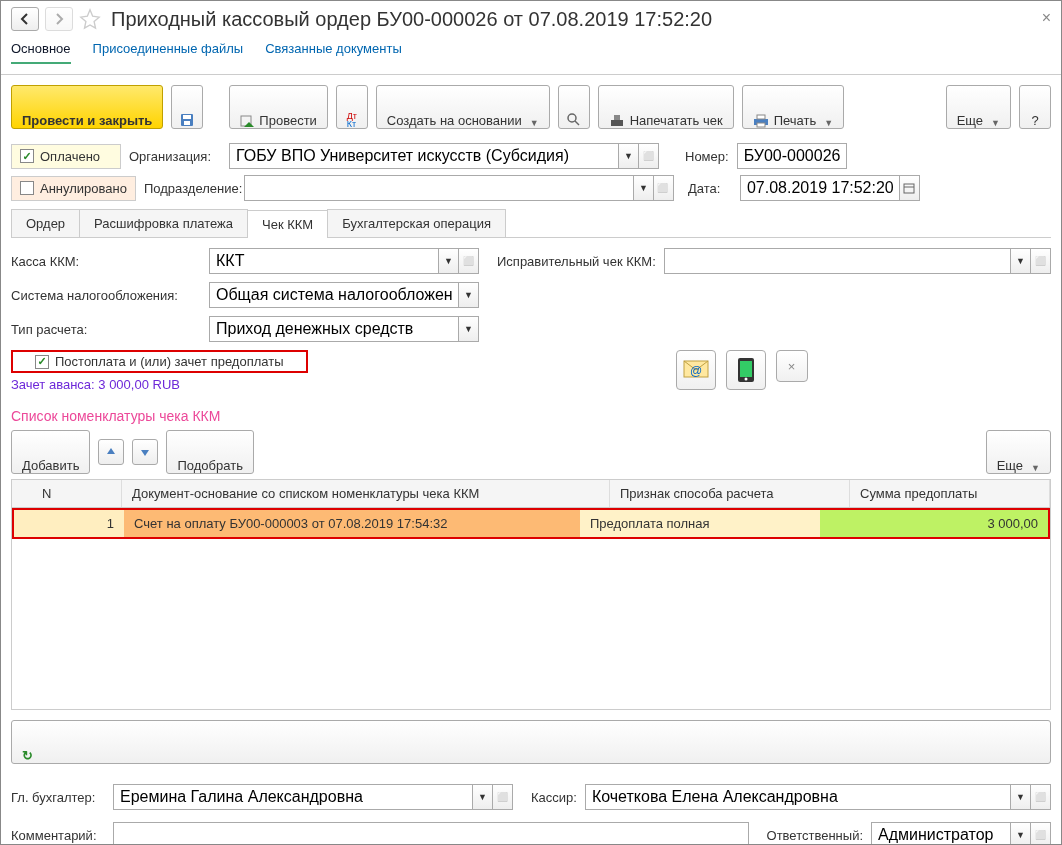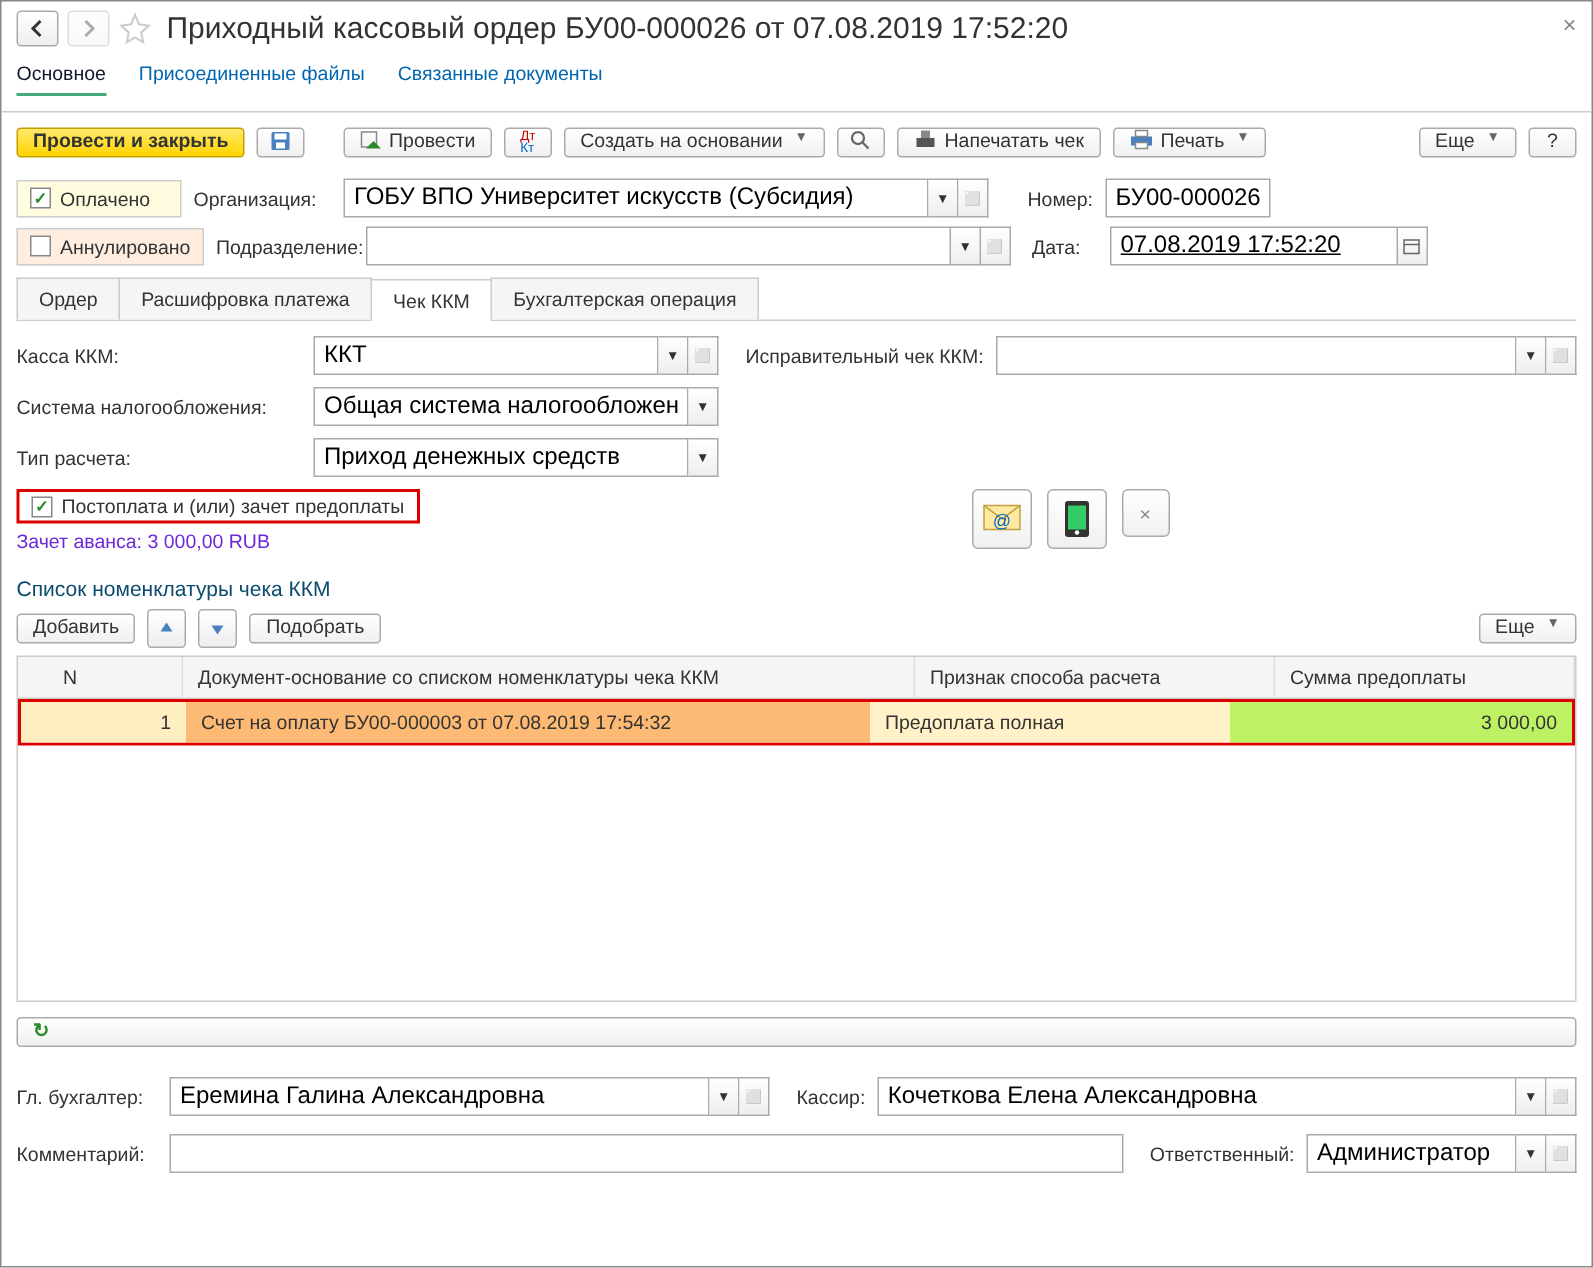--- a/index.html
+++ b/index.html
@@ -10,21 +10,21 @@
 .star-icon { width: 22px; height: 22px; color: #ccc; }
 .page-title { font-size: 20px; color: #333; margin-left: 4px; }
 .close-x { position: absolute; right: 10px; top: 8px; font-size: 16px; color: #888; cursor:pointer; }
 
 .link-tabs { display:flex; gap: 22px; padding: 4px 10px 10px 10px; border-bottom: 1px solid #ccc; }
 .link-tab { font-size: 13px; cursor:pointer; }
 .link-tab.active { color: #0f172a; border-bottom: 2px solid #4a7; padding-bottom: 6px; }
 .link-tab.link { color: #0066b0; }
 
 .toolbar { display:flex; align-items:center; gap: 8px; padding: 10px; }
-.btn { height: 20px; border: 1px solid #aaa; background: linear-gradient(#fff,#f0f0f0); border-radius: 3px; padding: 0 10px; display:flex; align-items:flex-start; gap:5px; cursor:pointer; font-size:13px; }
+.btn { height: 44px; border: 1px solid #aaa; background: linear-gradient(#fff,#f0f0f0); border-radius: 3px; padding: 0 10px; display:flex; align-items:flex-end; gap:5px; cursor:pointer; font-size:13px; }
 .btn.yellow { background: linear-gradient(#ffe96c,#ffd400); border-color: #c0a000; font-weight:bold; }
 .btn.icon-only { padding: 0 6px; width: 32px; justify-content:center; }
 .dropdown-arrow { font-size: 9px; color: #666; margin-left:3px; }
 
 .form-area { padding: 4px 10px; }
 .form-row { display:flex; align-items:center; gap: 8px; margin-bottom: 6px; }
 .check-label { display:flex; align-items:center; gap:6px; border:1px solid #ccc; padding: 4px 8px; background: #fffce0; min-width: 110px; }
 .check-label.pink { background: #ffeee0; }
 .checkbox { width:14px; height:14px; border:1px solid #888; display:flex; align-items:center; justify-content:center; background:#fff; }
 .checkbox.checked::after { content:"✓"; color:#2a8a2a; font-weight:bold; font-size:11px; }
@@ -34,27 +34,27 @@
 .combo-btn { width:20px; border:1px solid #aaa; border-left:none; background:linear-gradient(#fff,#eee); display:flex; align-items:center; justify-content:center; font-size:9px; cursor:pointer; }
 
 .subtabs { display:flex; border-bottom:1px solid #ccc; margin: 8px 0 0 0; }
 .subtab { padding: 6px 14px; border:1px solid #ccc; border-bottom:none; background:#f5f5f5; cursor:pointer; font-size:13px; margin-right:-1px; }
 .subtab.active { background:#fff; position:relative; top:1px; }
 
 .form-grid { padding: 10px 0; }
 .grid-row { display:flex; align-items:center; margin-bottom:8px; gap:8px; }
 .grid-label { width: 190px; color:#333; }
 
-.red-box { border: 2px solid #d00; padding: 2px 8px; display:inline-flex; align-items:center; gap:6px; }
+.red-box { border: 2px solid #d00; padding: 2px 22px; display:inline-flex; align-items:center; gap:6px; }
 .gray-text { color:#6d28d9; margin-top:4px; }
 
 .icon-btns { display:flex; gap:10px; margin-left: 360px; }
 .icon-box { width:40px; height:40px; border:1px solid #aaa; border-radius:4px; background:linear-gradient(#fff,#f0f0f0); display:flex; align-items:center; justify-content:center; cursor:pointer; }
 
-.section-title { color:#0c4a6e; font-size:14px; margin: 16px 0 6px 0; }
+.section-title { color:#ec4899; font-size:14px; margin: 16px 0 6px 0; }
 .table-toolbar { display:flex; gap:8px; align-items:center; margin-bottom:5px; }
 .arrow-btn { width:26px; height:26px; border:1px solid #aaa; background:linear-gradient(#fff,#eee); border-radius:3px; display:flex; align-items:center; justify-content:center; cursor:pointer; }
 
 .data-table { border:1px solid #ccc; width:100%; }
 .table-header { display:flex; background:#f5f5f5; border-bottom:1px solid #ccc; }
 .th { padding:6px 10px; border-right:1px solid #ddd; font-size:13px; }
 .th.n { width:110px; padding-left:30px; }
 .th.doc { flex:1; }
 .th.sign { width:240px; }
 .th.sum { width:200px; }
@@ -182,21 +182,21 @@
       <span>Аннулировано</span>
     </div>
     <span class="field-label" style="width:92px">Подразделение:</span>
     <div class="input-combo">
       <input class="text-input" style="width: 390px;" value="">
       <div class="combo-btn">▼</div>
       <div class="combo-btn">⬜</div>
     </div>
     <span class="field-label" style="margin-left:6px;width:44px">Дата:</span>
     <div class="input-combo">
-      <input class="text-input" style="width: 192px; text-decoration: underline;" value="07.08.2019 17:52:20">
+      <input class="text-input" style="width: 160px;" value="07.08.2019 17:52:20">
       <div class="combo-btn">
         <svg width="12" height="12" viewBox="0 0 12 12">
             <rect x="1" y="2" width="10" height="9" fill="none" stroke="#666"></rect>
             <line x1="1" y1="5" x2="11" y2="5" stroke="#666"></line>
           </svg>
       </div>
     </div>
   </div>
 
   <div class="subtabs">

